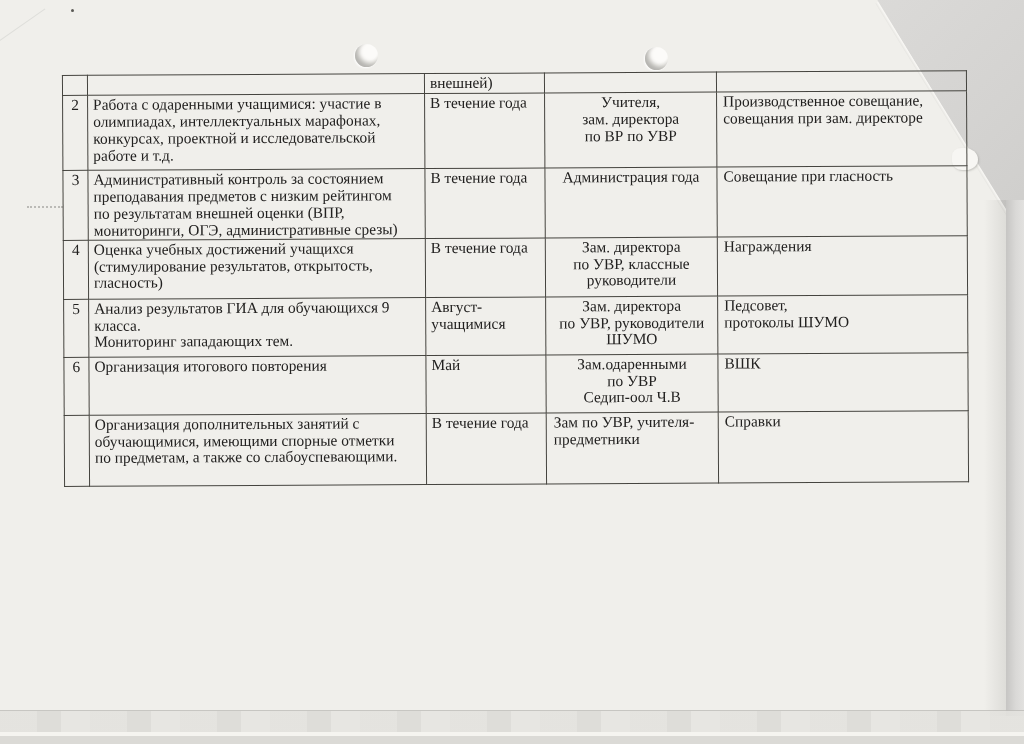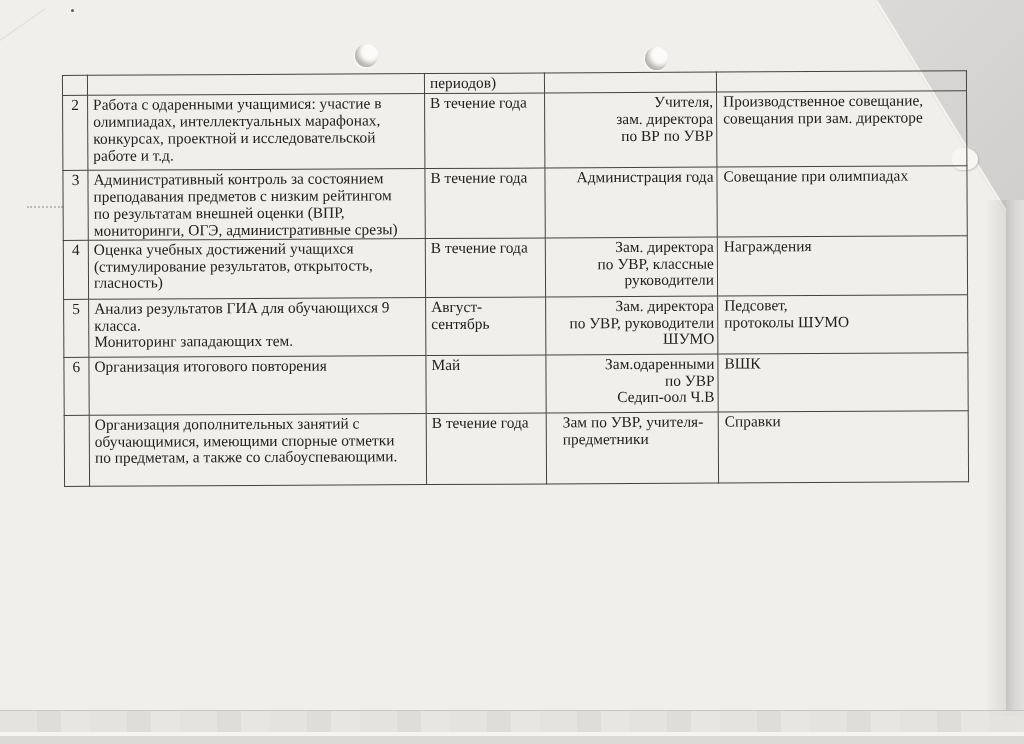--- a/index.html
+++ b/index.html
@@ -75,22 +75,22 @@
     white-space:pre-line;
   }
   tr:nth-child(1){height:20px;}
   tr:nth-child(2){height:75px;}
   tr:nth-child(3){height:68px;}
   tr:nth-child(4){height:59px;}
   tr:nth-child(5){height:58px;}
   tr:nth-child(6){height:58px;}
   tr:nth-child(7){height:71px;}
   td.c-num{text-align:center;padding:1px 1px 0 1px;}
-  td.c-resp{text-align:right;padding:1px 3px 0 3px;}
-  tr:last-child td.c-resp{text-align:left;padding-left:16px;}
+  td.c-resp{text-align:center;padding:1px 3px 0 3px;}
+  tr:last-child td.c-resp{text-align:left;padding-left:7px;}
   td.c-res{padding-left:6px;}
 </style>
 </head>
 <body>
 
 <div class="fold"></div>
 <div class="fold-edge"></div>
 <div class="nick"></div>
 <div class="right-shadow"></div>
 <div class="right-strip"></div>
@@ -110,21 +110,21 @@
       <col class="w-num">
         <col class="w-act">
         <col class="w-time">
         <col class="w-resp">
         <col class="w-res">
     </colgroup>
     <tbody>
         <tr>
     <td class="c-num"></td>
     <td class="c-act"></td>
-    <td class="c-time">периодов)</td>
+    <td class="c-time">внешней)</td>
     <td class="c-resp"></td>
     <td class="c-res"></td>
   </tr>
         <tr>
     <td class="c-num">2</td>
     <td class="c-act">Работа с одаренными учащимися: участие в
 олимпиадах, интеллектуальных марафонах,
 конкурсах, проектной и исследовательской
 работе и т.д.</td>
     <td class="c-time">В течение года</td>
@@ -135,40 +135,40 @@
 совещания при зам. директоре</td>
   </tr>
         <tr>
     <td class="c-num">3</td>
     <td class="c-act">Административный контроль за состоянием
 преподавания предметов с низким рейтингом
 по результатам внешней оценки (ВПР,
 мониторинги, ОГЭ, административные срезы)</td>
     <td class="c-time">В течение года</td>
     <td class="c-resp">Администрация года</td>
-    <td class="c-res">Совещание при олимпиадах</td>
+    <td class="c-res">Совещание при гласность</td>
   </tr>
         <tr>
     <td class="c-num">4</td>
     <td class="c-act">Оценка учебных достижений учащихся
 (стимулирование результатов, открытость,
 гласность)</td>
     <td class="c-time">В течение года</td>
     <td class="c-resp">Зам. директора
 по УВР, классные
 руководители</td>
     <td class="c-res">Награждения</td>
   </tr>
         <tr>
     <td class="c-num">5</td>
     <td class="c-act">Анализ результатов ГИА для обучающихся 9
 класса.
 Мониторинг западающих тем.</td>
     <td class="c-time">Август-
-сентябрь</td>
+учащимися</td>
     <td class="c-resp">Зам. директора
 по УВР, руководители
 ШУМО</td>
     <td class="c-res">Педсовет,
 протоколы ШУМО</td>
   </tr>
         <tr>
     <td class="c-num">6</td>
     <td class="c-act">Организация итогового повторения</td>
     <td class="c-time">Май</td>

